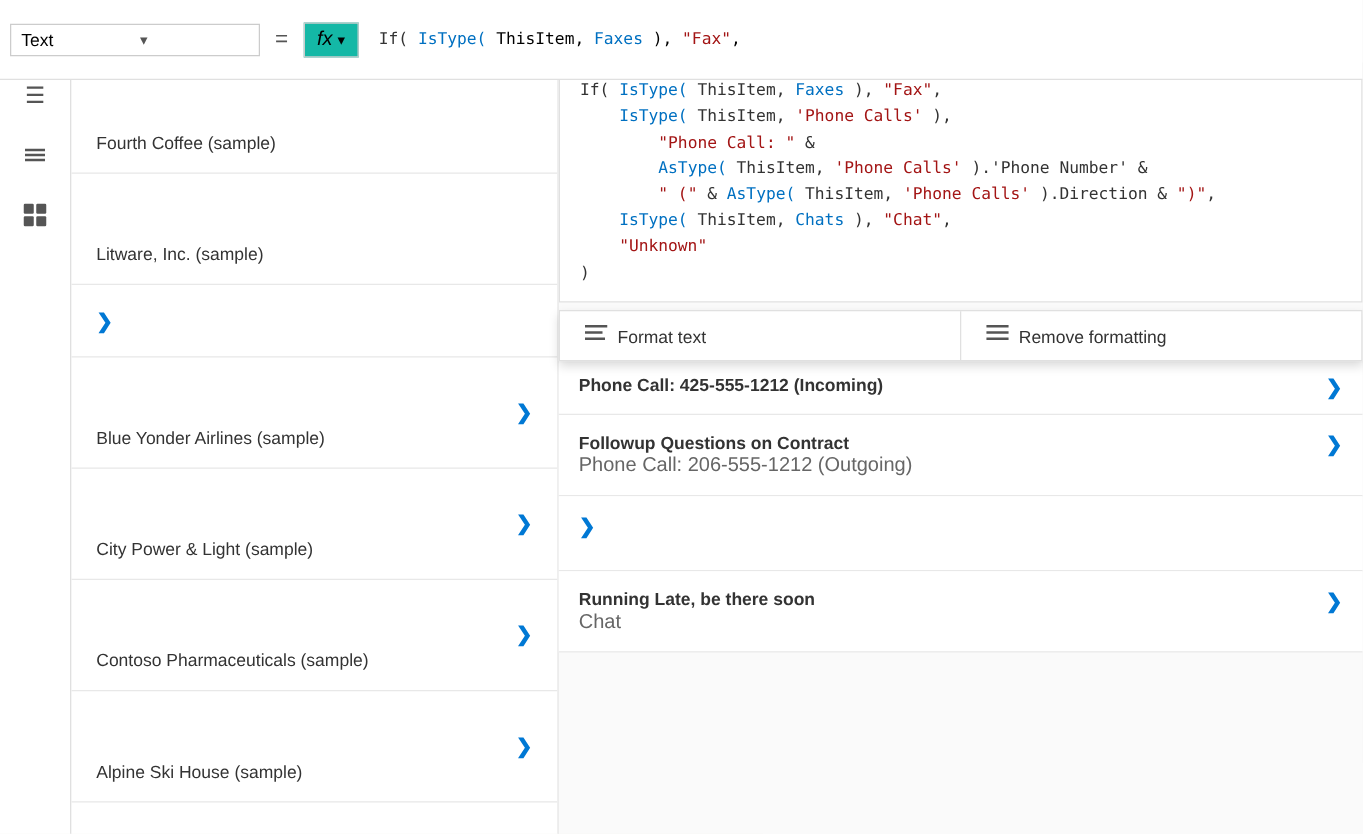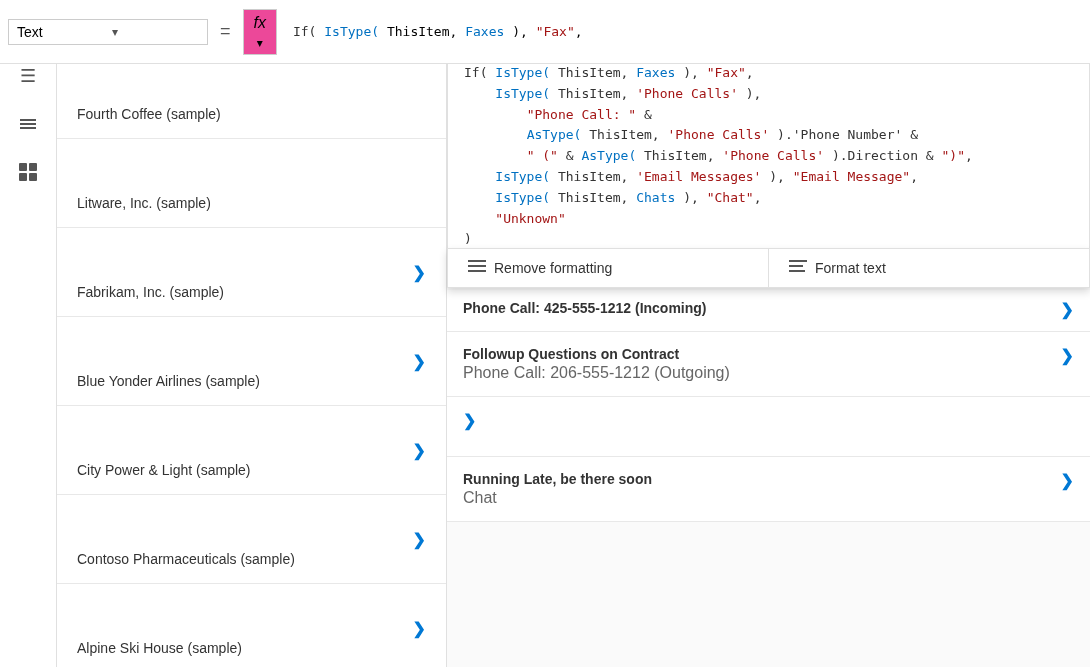--- a/index.html
+++ b/index.html
@@ -28,24 +28,23 @@
       cursor: pointer;
     }
     .field-selector span { flex: 1; }
     .field-selector .chevron { color: #555; font-size: 12px; margin-left: 8px; }
     .equals-sign { font-size: 18px; color: #555; padding: 0 4px; }
     .fx-btn {
       display: flex;
       align-items: center;
       border: 1px solid #ccc;
       padding: 4px 10px;
-      background: #ec4899;
+      background: #14b8a6;
       cursor: pointer;
       gap: 4px;
-      flex-direction: column;
     }
     .fx-symbol { font-style: italic; font-size: 16px; }
     .fx-chevron { font-size: 12px; }
     .formula-bar {
       flex: 1;
       background: #fff;
       border: none;
       font-family: 'Consolas', monospace;
       font-size: 13px;
       padding: 4px 8px;
@@ -251,21 +250,20 @@
     <div class="list-item">
       <span class="list-item-text">Fourth Coffee (sample)</span>
     </div>
 
     <div class="list-item">
       <span class="list-item-text">Litware, Inc. (sample)</span>
     </div>
 
 
     <div class="list-item">
-      <span class="list-item-text">Fabrikam, Inc. (sample)</span>
       <span class="list-item-arrow">❯</span>
     </div>
 
     <div class="list-item">
       <span class="list-item-text">Blue Yonder Airlines (sample)</span>
       <span class="list-item-arrow">❯</span>
     </div>
 
     <div class="list-item">
       <span class="list-item-text">City Power &amp; Light (sample)</span>
@@ -295,54 +293,51 @@
       <span class="code-line">
         <span class="c-default">&nbsp;&nbsp;&nbsp;&nbsp;&nbsp;&nbsp;&nbsp;&nbsp;</span><span class="c-red">"Phone Call: "</span><span class="c-default"> &amp;</span>
       </span>
       <span class="code-line">
         <span class="c-default">&nbsp;&nbsp;&nbsp;&nbsp;&nbsp;&nbsp;&nbsp;&nbsp;</span><span class="c-blue">AsType(</span><span class="c-default"> ThisItem,</span><span class="c-red"> 'Phone Calls'</span><span class="c-default"> ).'Phone Number'</span><span class="c-default"> &amp;</span>
       </span>
       <span class="code-line">
         <span class="c-default">&nbsp;&nbsp;&nbsp;&nbsp;&nbsp;&nbsp;&nbsp;&nbsp;</span><span class="c-red">" ("</span><span class="c-default"> &amp;</span><span class="c-blue"> AsType(</span><span class="c-default"> ThisItem,</span><span class="c-red"> 'Phone Calls'</span><span class="c-default"> ).Direction</span><span class="c-default"> &amp;</span><span class="c-red"> ")"</span><span class="c-default">,</span>
       </span>
       <span class="code-line">
-        <span class="c-default">&nbsp;&nbsp;&nbsp;&nbsp;</span><span class="c-blue">IsType(</span><span class="c-default"> ThisItem,</span><span class="c-red"> 'Email Messages'</span><span class="c-default"> ),</span><span class="c-red"> "Email Message"</span><span class="c-default">,</span>
-      </span>
-      <span class="code-line">
         <span class="c-default">&nbsp;&nbsp;&nbsp;&nbsp;</span><span class="c-blue">IsType(</span><span class="c-default"> ThisItem,</span><span class="c-blue"> Chats</span><span class="c-default"> ),</span><span class="c-red"> "Chat"</span><span class="c-default">,</span>
       </span>
       <span class="code-line">
         <span class="c-default">&nbsp;&nbsp;&nbsp;&nbsp;</span><span class="c-red">"Unknown"</span>
       </span>
       <span class="code-line">
         <span class="c-default">)</span>
       </span>
     </div>
 
     <div class="dropdown-menu">
+      <div class="dropdown-item">
+        <span class="menu-icon">
+          <svg width="18" height="14" viewBox="0 0 18 14" fill="none">
+            <line x1="0" y1="2" x2="18" y2="2" stroke="#555" stroke-width="2"></line>
+            <line x1="0" y1="7" x2="14" y2="7" stroke="#555" stroke-width="2"></line>
+            <line x1="0" y1="12" x2="16" y2="12" stroke="#555" stroke-width="2"></line>
+          </svg>
+        </span>
+        <span>Format text</span>
+      </div>
       <div class="dropdown-item">
         <span class="menu-icon">
           <svg width="18" height="14" viewBox="0 0 18 14" fill="none">
             <line x1="0" y1="2" x2="18" y2="2" stroke="#555" stroke-width="2"></line>
             <line x1="0" y1="7" x2="18" y2="7" stroke="#555" stroke-width="2"></line>
             <line x1="0" y1="12" x2="18" y2="12" stroke="#555" stroke-width="2"></line>
           </svg>
         </span>
         <span>Remove formatting</span>
       </div>
-      <div class="dropdown-item">
-        <span class="menu-icon">
-          <svg width="18" height="14" viewBox="0 0 18 14" fill="none">
-            <line x1="0" y1="2" x2="18" y2="2" stroke="#555" stroke-width="2"></line>
-            <line x1="0" y1="7" x2="14" y2="7" stroke="#555" stroke-width="2"></line>
-            <line x1="0" y1="12" x2="16" y2="12" stroke="#555" stroke-width="2"></line>
-          </svg>
-        </span>
-        <span>Format text</span>
-      </div>
     </div>
 
     <div class="activity-list">
 
       <div class="activity-item" style="min-height:42px; padding: 10px 16px;">
         <div class="activity-content">
           <div class="activity-title">Phone Call: 425-555-1212 (Incoming)</div>
         </div>
         <span class="activity-arrow">❯</span>
       </div>

